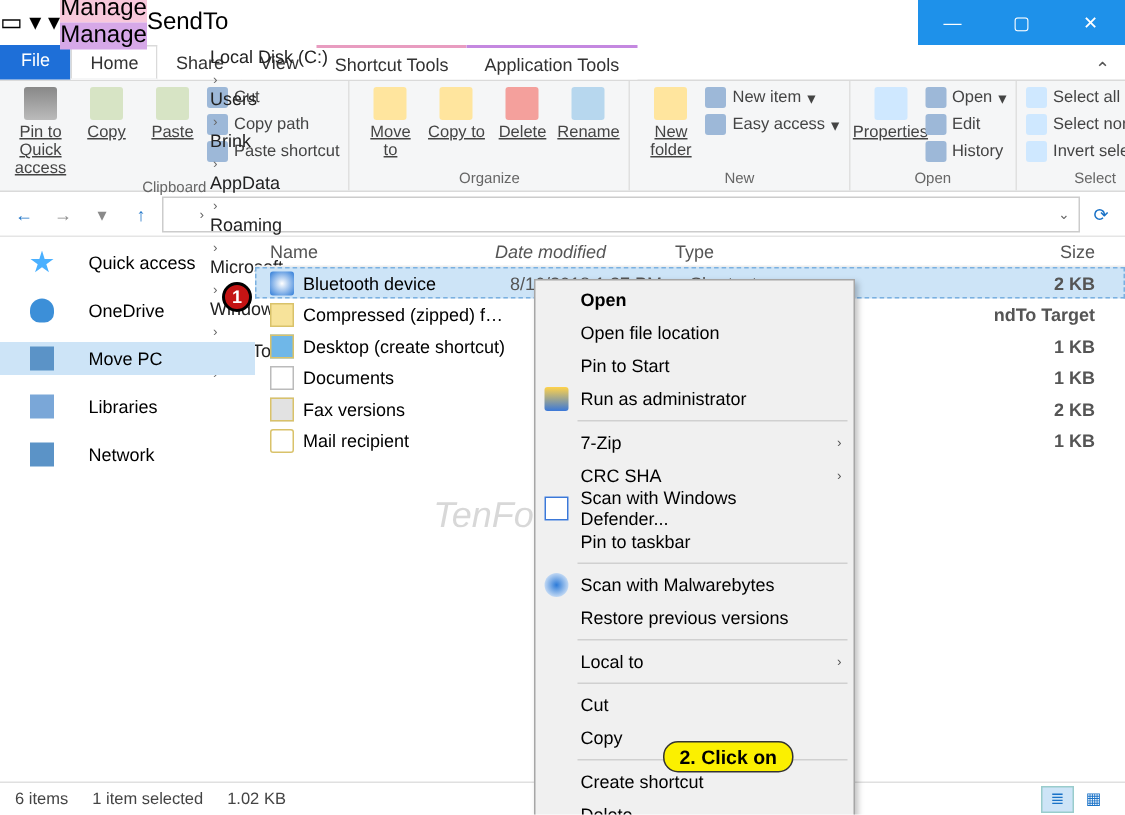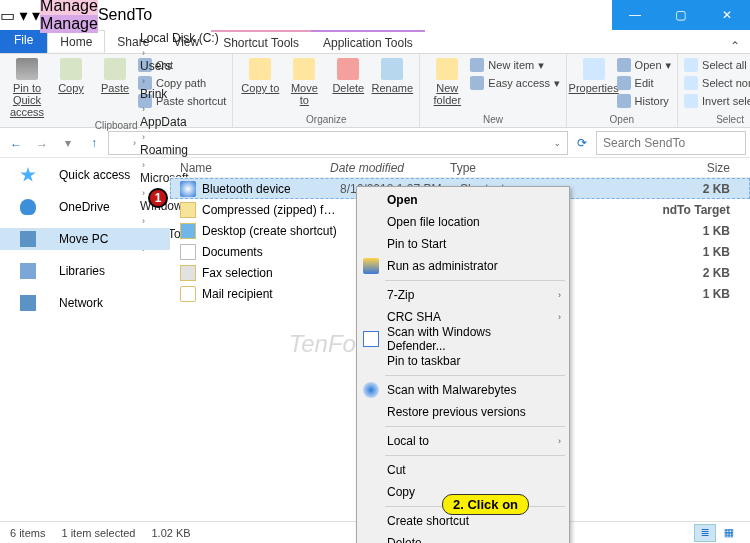--- a/index.html
+++ b/index.html
@@ -167,25 +167,25 @@
             <span>Paste shortcut</span>
           </div>
       </div>
     </div>
     <div class="glabel">Clipboard</div>
   </div>
   <div class="group">
     <div class="row">
       <div class="bigbtn">
           <span class="ico move"></span>
+          <span class="lbl">Move to</span>
+        </div>
+      <div class="bigbtn">
+          <span class="ico move"></span>
           <span class="lbl">Copy to</span>
-        </div>
-      <div class="bigbtn">
-          <span class="ico move"></span>
-          <span class="lbl">Move to</span>
         </div>
       <div class="bigbtn">
           <span class="ico del"></span>
           <span class="lbl">Delete</span>
         </div>
       <div class="bigbtn">
           <span class="ico ren"></span>
           <span class="lbl">Rename</span>
         </div>
     </div>
@@ -250,21 +250,20 @@
   <div class="navbtn">→</div>
   <div class="navbtn">▾</div>
   <div class="navbtn active">↑</div>
   <div class="breadcrumb">
     <span class="sysicon" style="width:16px;height:16px;"></span>
     <span class="sep">›</span>
     <span id="bc"><span class="seg">Local Disk (C:)</span><span class="sep">›</span><span class="seg">Users</span><span class="sep">›</span><span class="seg">Brink</span><span class="sep">›</span><span class="seg">AppData</span><span class="sep">›</span><span class="seg">Roaming</span><span class="sep">›</span><span class="seg">Microsoft</span><span class="sep">›</span><span class="seg">Windows</span><span class="sep">›</span><span class="seg">SendTo</span><span class="sep">›</span></span>
     <span style="margin-left:auto" class="sep">⌄</span>
   </div>
   <div class="refresh">⟳</div>
-  <div class="searchbox">Search SendTo</div>
 </div>
 
 <div class="main">
   <div class="nav">
     <div class="item">
         <span class="nico star"></span>
         <span>Quick access</span>
       </div>
     <div style="height:10px"></div>
     <div class="item">
@@ -318,21 +317,21 @@
         </div>
         <div class="filerow">
           <span class="fico doc"></span>
           <span class="n">Documents</span>
           <span class="d"></span>
           <span class="t"></span>
           <span class="s">1 KB</span>
         </div>
         <div class="filerow">
           <span class="fico fax"></span>
-          <span class="n">Fax selection</span>
+          <span class="n">Fax versions</span>
           <span class="d"></span>
           <span class="t"></span>
           <span class="s">2 KB</span>
         </div>
         <div class="filerow">
           <span class="fico mail"></span>
           <span class="n">Mail recipient</span>
           <span class="d"></span>
           <span class="t"></span>
           <span class="s">1 KB</span>

